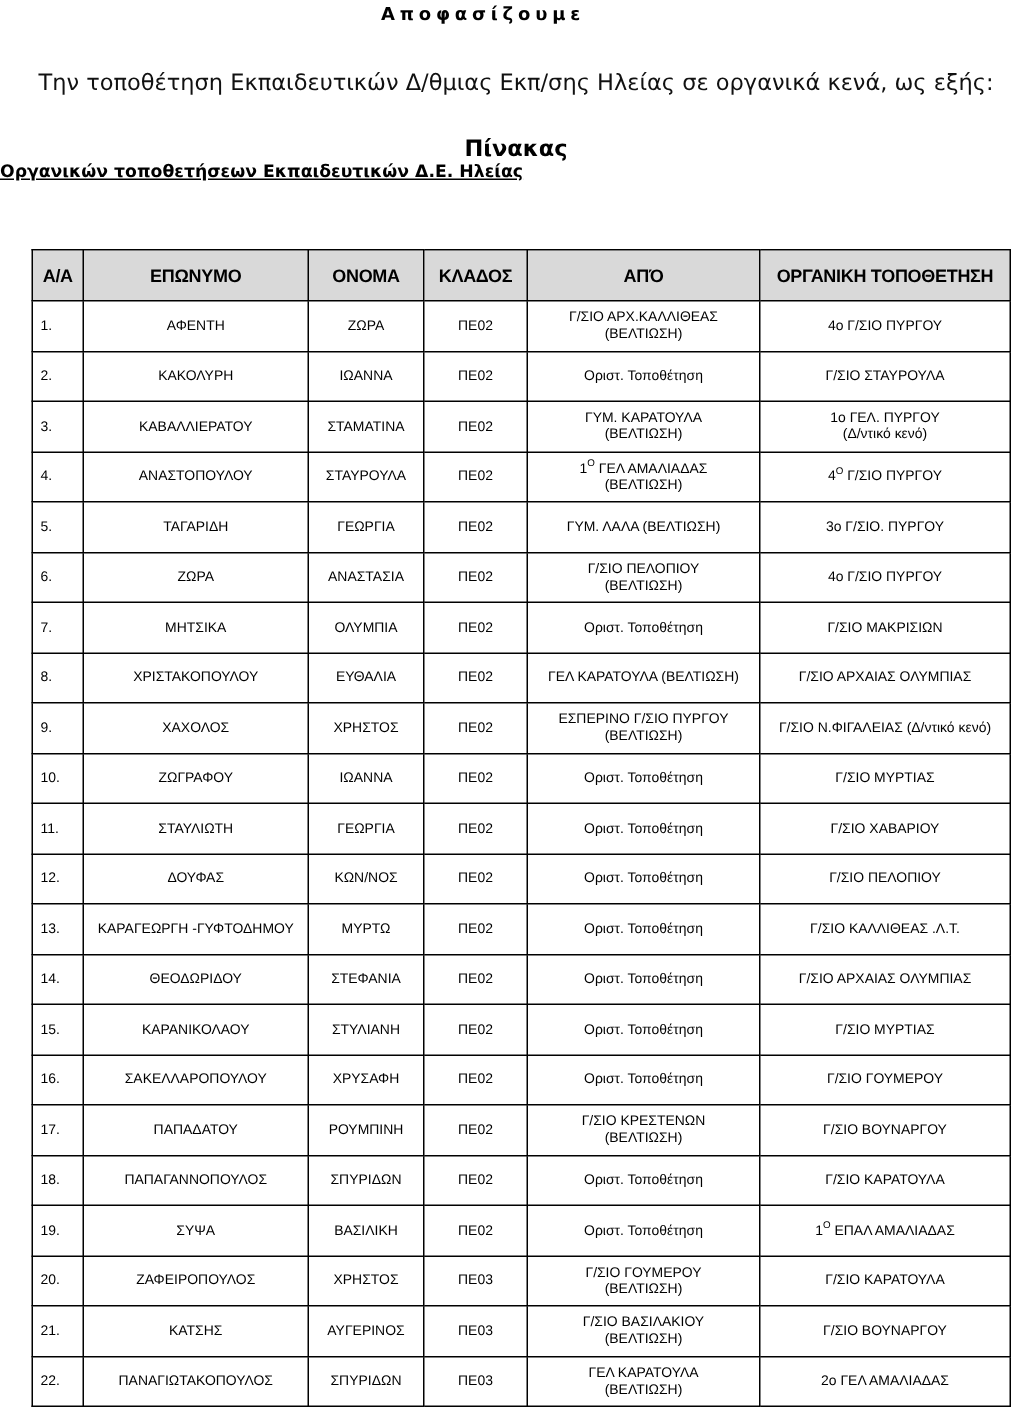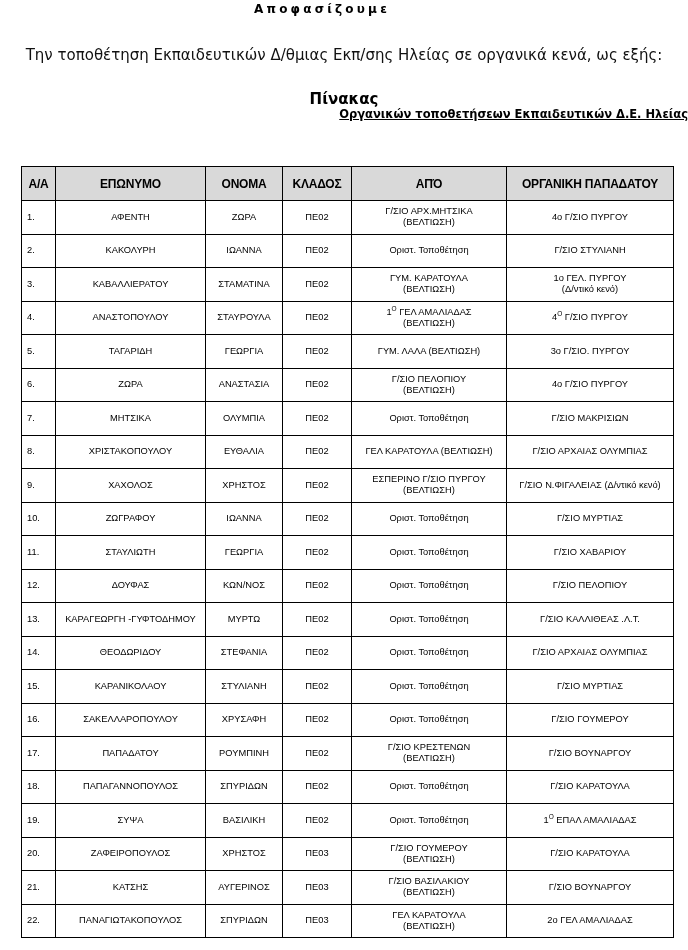--- a/index.html
+++ b/index.html
@@ -5,21 +5,21 @@
   html, body { margin: 0; padding: 0; background: #ffffff; }
   body { width: 688px; height: 950px; position: relative; overflow: hidden;
          font-family: "Liberation Sans", sans-serif; color: #000; }
   .title { position: absolute; top: 2px; left: 0; width: 644px; text-align: center;
            font-family: "DejaVu Sans", sans-serif; font-weight: bold; font-size: 12px;
            letter-spacing: 3.2px; }
   .intro { position: absolute; top: 46px; left: 0; width: 688px; text-align: center;
            font-family: "DejaVu Sans", sans-serif; font-size: 15px; color: #111; }
   .tbl-title { position: absolute; top: 90px; left: 0; width: 688px; text-align: center;
                font-family: "DejaVu Sans", sans-serif; font-weight: bold; font-size: 15px; }
-  .tbl-subtitle { position: absolute; top: 107px; left: 0; width: 688px; text-align: right;
+  .tbl-subtitle { position: absolute; top: 107px; left: 0; width: 688px; text-align: left;
                   font-family: "DejaVu Sans", sans-serif; font-weight: bold; font-size: 11.5px; }
   .tbl-subtitle span { text-decoration: underline; }
 
   table.placements { position: absolute; top: 142px; left: 21px; width: 652px;
                      border-collapse: collapse; table-layout: fixed; margin-top: 24px; }
   table.placements th, table.placements td { border: 1.5px solid #000; padding: 0 2px;
                      text-align: center; vertical-align: middle; overflow: hidden; }
   table.placements th { background: #d9d9d9; height: 33px; font-size: 12px; font-weight: bold;
                         letter-spacing: -0.2px; }
   table.placements td { height: 32.5px; font-size: 9.3px; line-height: 11px; }
@@ -45,39 +45,39 @@
       <col class="c-from">
       <col class="c-org">
   </colgroup>
   <thead>
     <tr>
       <th>Α/Α</th>
       <th>ΕΠΩΝΥΜΟ</th>
       <th>ΟΝΟΜΑ</th>
       <th>ΚΛΑΔΟΣ</th>
       <th>ΑΠΌ</th>
-      <th>ΟΡΓΑΝΙΚΗ ΠΑΠΑΔΑΤΟΥ</th>
+      <th>ΟΡΓΑΝΙΚΗ ΤΟΠΟΘΕΤΗΣΗ</th>
     </tr>
   </thead>
   <tbody id="tbody">
       <tr>
         <td class="num"><span>1.</span></td>
         <td><span>ΑΦΕΝΤΗ</span></td>
         <td><span>ΖΩΡΑ</span></td>
         <td><span>ΠΕ02</span></td>
-        <td><span>Γ/ΣΙΟ ΑΡΧ.ΜΗΤΣΙΚΑ</span><br><span>(ΒΕΛΤΙΩΣΗ)</span></td>
+        <td><span>Γ/ΣΙΟ ΑΡΧ.ΚΑΛΛΙΘΕΑΣ</span><br><span>(ΒΕΛΤΙΩΣΗ)</span></td>
         <td><span>4ο Γ/ΣΙΟ  ΠΥΡΓΟΥ</span></td>
       </tr>
       <tr>
         <td class="num"><span>2.</span></td>
         <td><span>ΚΑΚΟΛΥΡΗ</span></td>
         <td><span>ΙΩΑΝΝΑ</span></td>
         <td><span>ΠΕ02</span></td>
         <td><span>Οριστ. Τοποθέτηση</span></td>
-        <td><span>Γ/ΣΙΟ  ΣΤΥΛΙΑΝΗ</span></td>
+        <td><span>Γ/ΣΙΟ  ΣΤΑΥΡΟΥΛΑ</span></td>
       </tr>
       <tr>
         <td class="num"><span>3.</span></td>
         <td><span>ΚΑΒΑΛΛΙΕΡΑΤΟΥ</span></td>
         <td><span>ΣΤΑΜΑΤΙΝΑ</span></td>
         <td><span>ΠΕ02</span></td>
         <td><span>ΓΥΜ. ΚΑΡΑΤΟΥΛΑ</span><br><span>(ΒΕΛΤΙΩΣΗ)</span></td>
         <td><span>1ο ΓΕΛ. ΠΥΡΓΟΥ</span><br><span>(Δ/ντικό κενό)</span></td>
       </tr>
       <tr>

